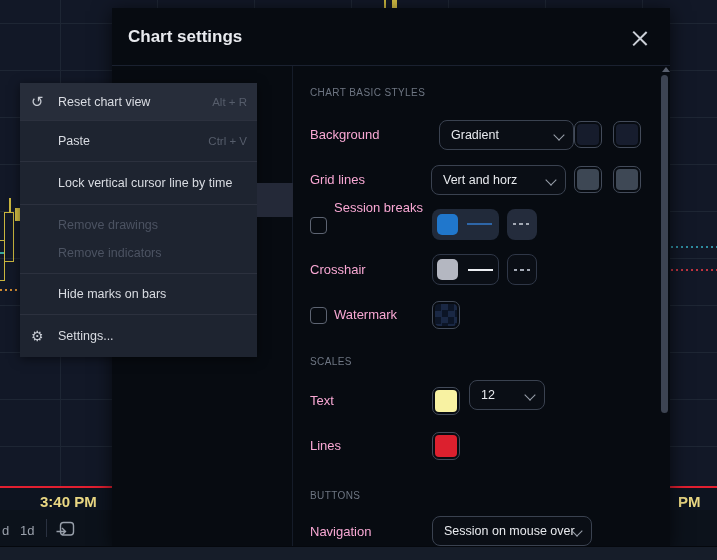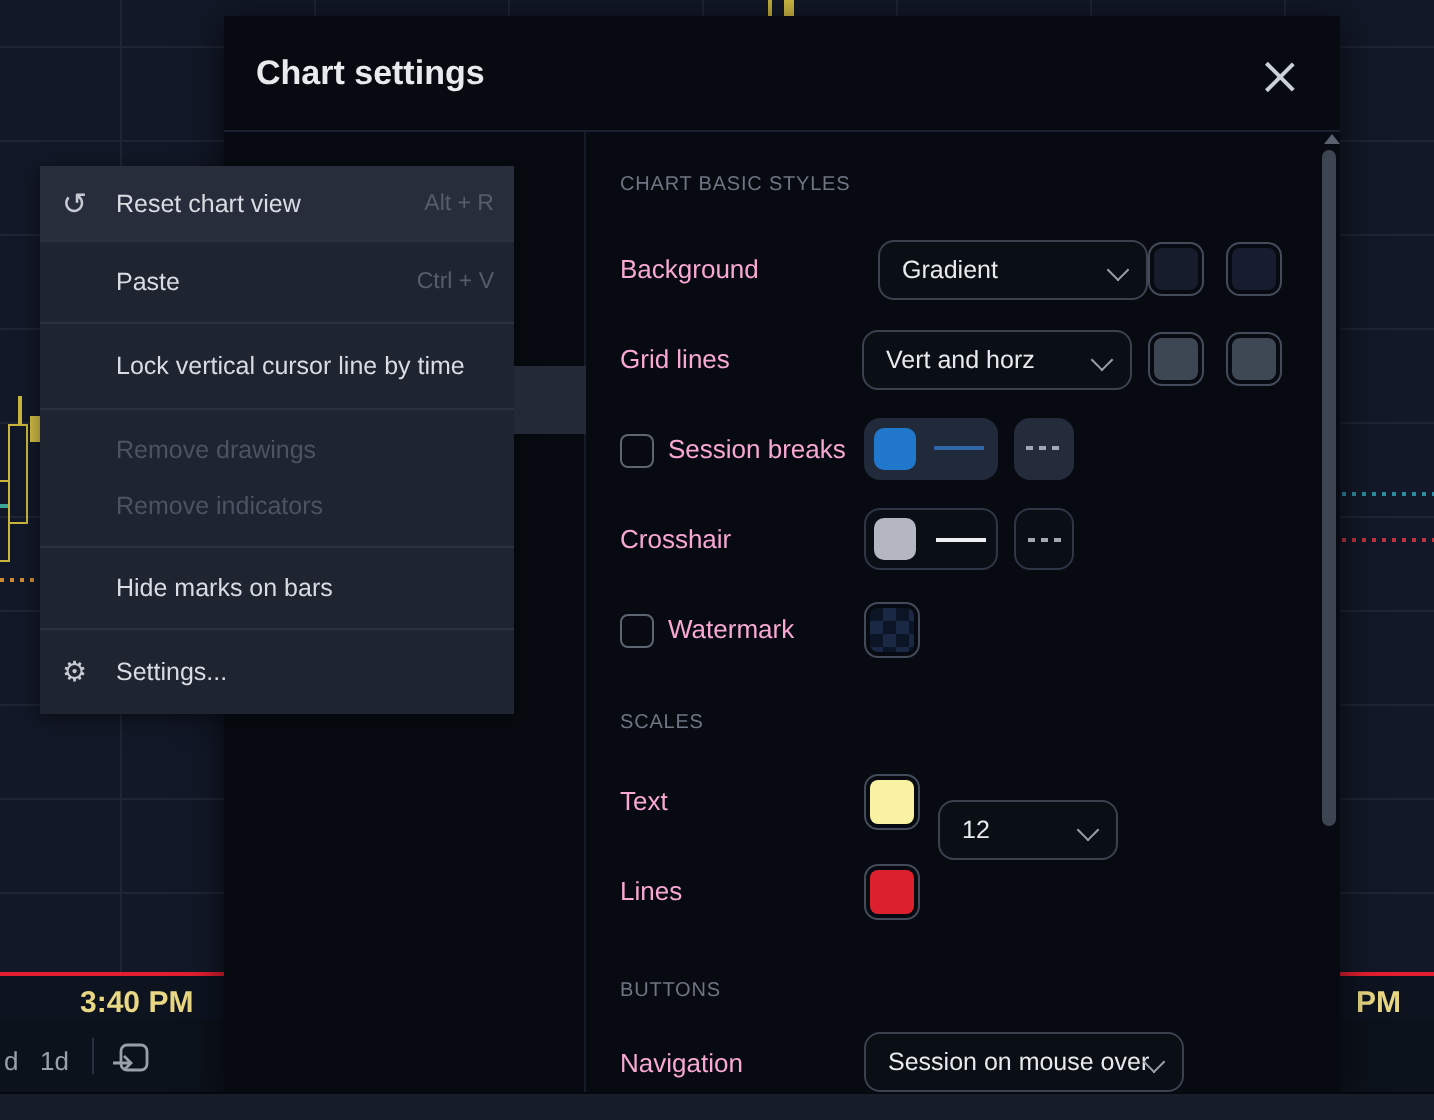--- a/index.html
+++ b/index.html
@@ -128,21 +128,21 @@
 
     <div class="abs row-label" style="left:198px;top:164px;">Grid lines</div>
     <div class="abs dd" style="left:319px;top:157px;width:135px;">
       <span>Vert and horz</span>
       <span class="chev"></span>
     </div>
     <div class="abs swatch" style="left: 462px; top: 158px; background-color: rgb(61, 71, 84);"></div>
     <div class="abs swatch" style="left: 501px; top: 158px; background-color: rgb(62, 72, 85);"></div>
 
     <div class="abs checkbox" style="left:198px;top:209px;"></div>
-    <div class="abs row-label" style="left:222px;top:209px;">Session breaks</div>
+    <div class="abs row-label" style="left:222px;top:192px;">Session breaks</div>
     <div class="abs linebox filled" style="left:320px;top:201px;">
       <span class="mini-swatch" style="background-color: rgb(32, 119, 204);"></span>
       <span class="mini-line" style="background-color: rgb(46, 102, 168);"></span>
     </div>
     <div class="abs dashbtn filled" style="left:395px;top:201px;">
       <span class="dashes"></span>
     </div>
 
     <div class="abs row-label" style="left:198px;top:254px;">Crosshair</div>
     <div class="abs linebox outlined" style="left:320px;top:246px;">
@@ -154,21 +154,21 @@
     </div>
 
     <div class="abs checkbox" style="left:198px;top:299px;"></div>
     <div class="abs row-label" style="left:222px;top:299px;">Watermark</div>
     <div class="abs swatch lg checker" style="left:320px;top:293px;"></div>
 
     <div class="abs sec-head" style="left:198px;top:348px;">SCALES</div>
 
     <div class="abs row-label" style="left:198px;top:385px;">Text</div>
     <div class="abs swatch lg" style="left: 320px; top: 379px; background-color: rgb(248, 242, 162);"></div>
-    <div class="abs dd" style="left:357px;top:392px;width:90px;">
+    <div class="abs dd" style="left:357px;top:372px;width:76px;">
       <span>12</span>
       <span class="chev"></span>
     </div>
 
     <div class="abs row-label" style="left:198px;top:430px;">Lines</div>
     <div class="abs swatch lg" style="left: 320px; top: 424px; background-color: rgb(220, 32, 46);"></div>
 
     <div class="abs sec-head" style="left:198px;top:482px;">BUTTONS</div>
 
     <div class="abs row-label" style="left:198px;top:516px;">Navigation</div>

